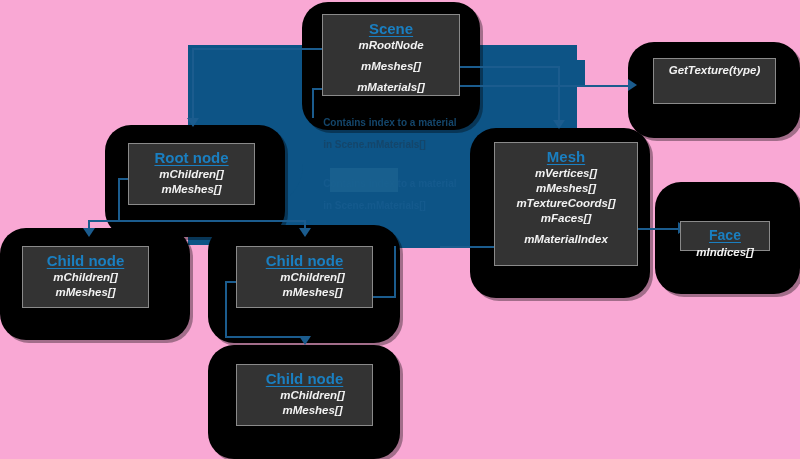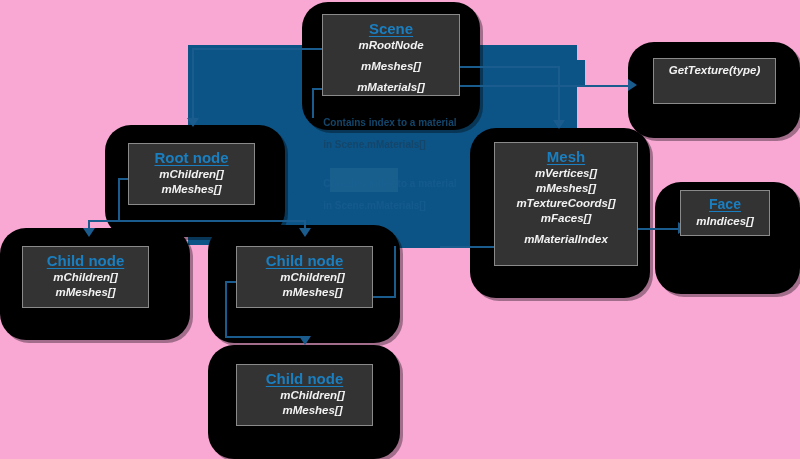--- a/index.html
+++ b/index.html
@@ -146,21 +146,21 @@
 
   <div class="nodebox" style="left:494px;top:142px;width:144px;height:124px;">
     <div class="nbtitle">Mesh</div>
     <div class="nbrow">mVertices[]</div>
     <div class="nbrow">mMeshes[]</div>
     <div class="nbrow">mTextureCoords[]</div>
     <div class="nbrow">mFaces[]</div>
     <div class="nbrow gap">mMaterialIndex</div>
   </div>
 
-  <div class="nodebox" style="left:680px;top:190px;width:90px;height:46px;">
+  <div class="nodebox" style="left:680px;top:221px;width:90px;height:30px;">
     <div class="nbtitle sm">Face</div>
     <div class="nbrow" style="text-align:center;">mIndices[]</div>
   </div>
 
   <div class="nodebox" style="left:22px;top:246px;width:127px;height:62px;">
     <div class="nbtitle">Child node</div>
     <div class="nbrow">mChildren[]</div>
     <div class="nbrow">mMeshes[]</div>
   </div>
 

